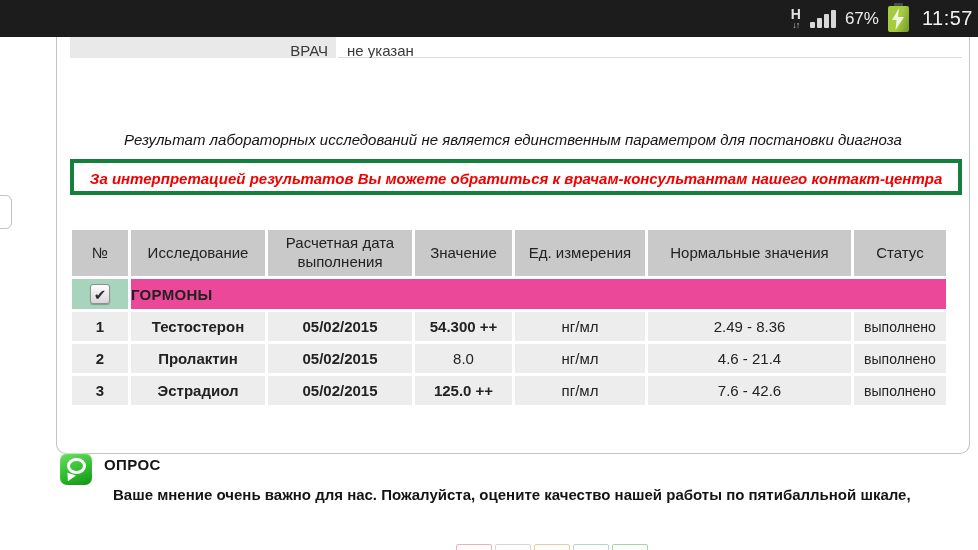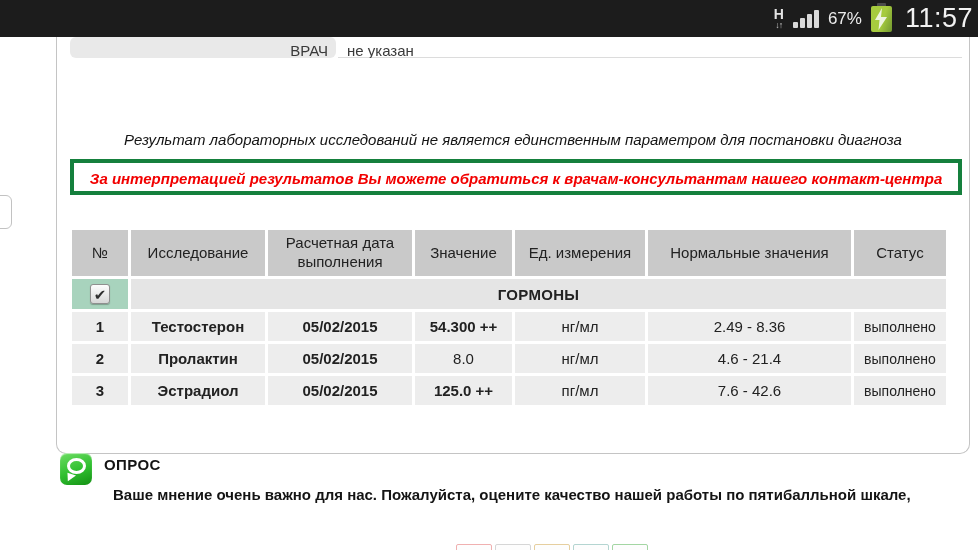--- a/index.html
+++ b/index.html
@@ -15,49 +15,49 @@
   .net-h { color:#e4e4e4; font-size:14px; font-weight:bold; line-height:13px; }
   .net-arrows { color:#c9c9c9; font-size:9px; line-height:9px; letter-spacing:-1px; }
   .signal { display:flex; align-items:flex-end; gap:2px; height:18px; }
   .signal i { display:block; width:5px; background:#d8d8d8; border-radius:1px; }
   .signal i:nth-child(1){height:6px;} .signal i:nth-child(2){height:10px;}
   .signal i:nth-child(3){height:14px;} .signal i:nth-child(4){height:18px;}
   .batt-pct { color:#ececec; font-size:17px; }
   .battery { position:relative; width:21px; height:26px; border-radius:2px;
     background:linear-gradient(110deg,#a6cb3e 55%,#71972f 100%); display:flex; align-items:center; justify-content:center; }
   .battery::before { content:""; position:absolute; top:-3px; left:6px; width:9px; height:3px; background:#4a4a4a; border-radius:1px 1px 0 0; }
-  .time { color:#f2f2f2; font-size:27px; letter-spacing:0.5px; margin-left:4px; }
+  .time { color:#f2f2f2; font-size:20px; letter-spacing:0.5px; margin-left:4px; }
 
   
   .side-tab { position:absolute; left:-6px; top:195px; width:18px; height:34px; background:#fff;
     border:1px solid #c2c2c2; border-radius:0 6px 6px 0; }
 
   
   .panel { position:absolute; left:56px; top:37px; width:914px; height:417px; background:#fff;
     border:1px solid #c4c4c4; border-top:none; border-radius:0 0 10px 10px; }
 
   .doctor-row { position:absolute; left:13px; right:7px; top:0; height:21px; display:flex; overflow:hidden; }
   .doc-label { width:266px; background:#e9e9e9; text-align:right; padding-right:8px;
-    font-size:15px; color:#3a3a3a; line-height:27px;border-radius:6px; }
+    font-size:15px; color:#3a3a3a; line-height:27px; }
   .doc-value { flex:1; border-bottom:1px solid #dcdcdc; padding-left:9px;
     font-size:15px; color:#3a3a3a; line-height:27px; margin-left:2px; }
 
   .disclaimer { position:absolute; left:0; right:0; top:94px; text-align:center;
     font-size:15px; font-style:italic; color:#141414; }
 
   .notice { position:absolute; left:13px; width:892px; top:122px; height:36px;
     border:4px solid #15803d; background:#fff; text-align:center;
     font-size:15px; font-style:italic; font-weight:bold; color:#f20000; line-height:32px; }
 
   table.results { position:absolute; left:12px; top:190px; width:880px; table-layout:fixed;
     border-collapse:separate; border-spacing:3px; background:#fff; font-size:15px; color:#222; }
   table.results th { background:#c9c9c9; font-weight:400; text-align:center; vertical-align:middle;
     height:46px; padding:2px 4px; line-height:1.25; }
   td.cb-cell { background:#a8d3bd; height:30px; text-align:center; vertical-align:middle; }
-  td.group-label { background:#e5e5e5; text-align:center; vertical-align:middle;
+  td.group-label { background:#ec4899; text-align:left; vertical-align:middle;
     font-weight:bold; letter-spacing:0.3px; }
   table.results td.cell { background:#ededed; text-align:center; vertical-align:middle; height:29px; }
   .b { font-weight:bold; }
   td.status-cell { font-size:14px; }
 
   .checkbox { display:inline-block; width:20px; height:20px; border:1px solid #8f8f8f; border-radius:3px;
     background:linear-gradient(180deg,#fdfdfd,#d7d7d7); box-shadow:0 1px 1px rgba(0,0,0,.25);
     text-align:center; line-height:19px; font-size:15px; color:#2e2e2e; cursor:pointer; }
 
   

